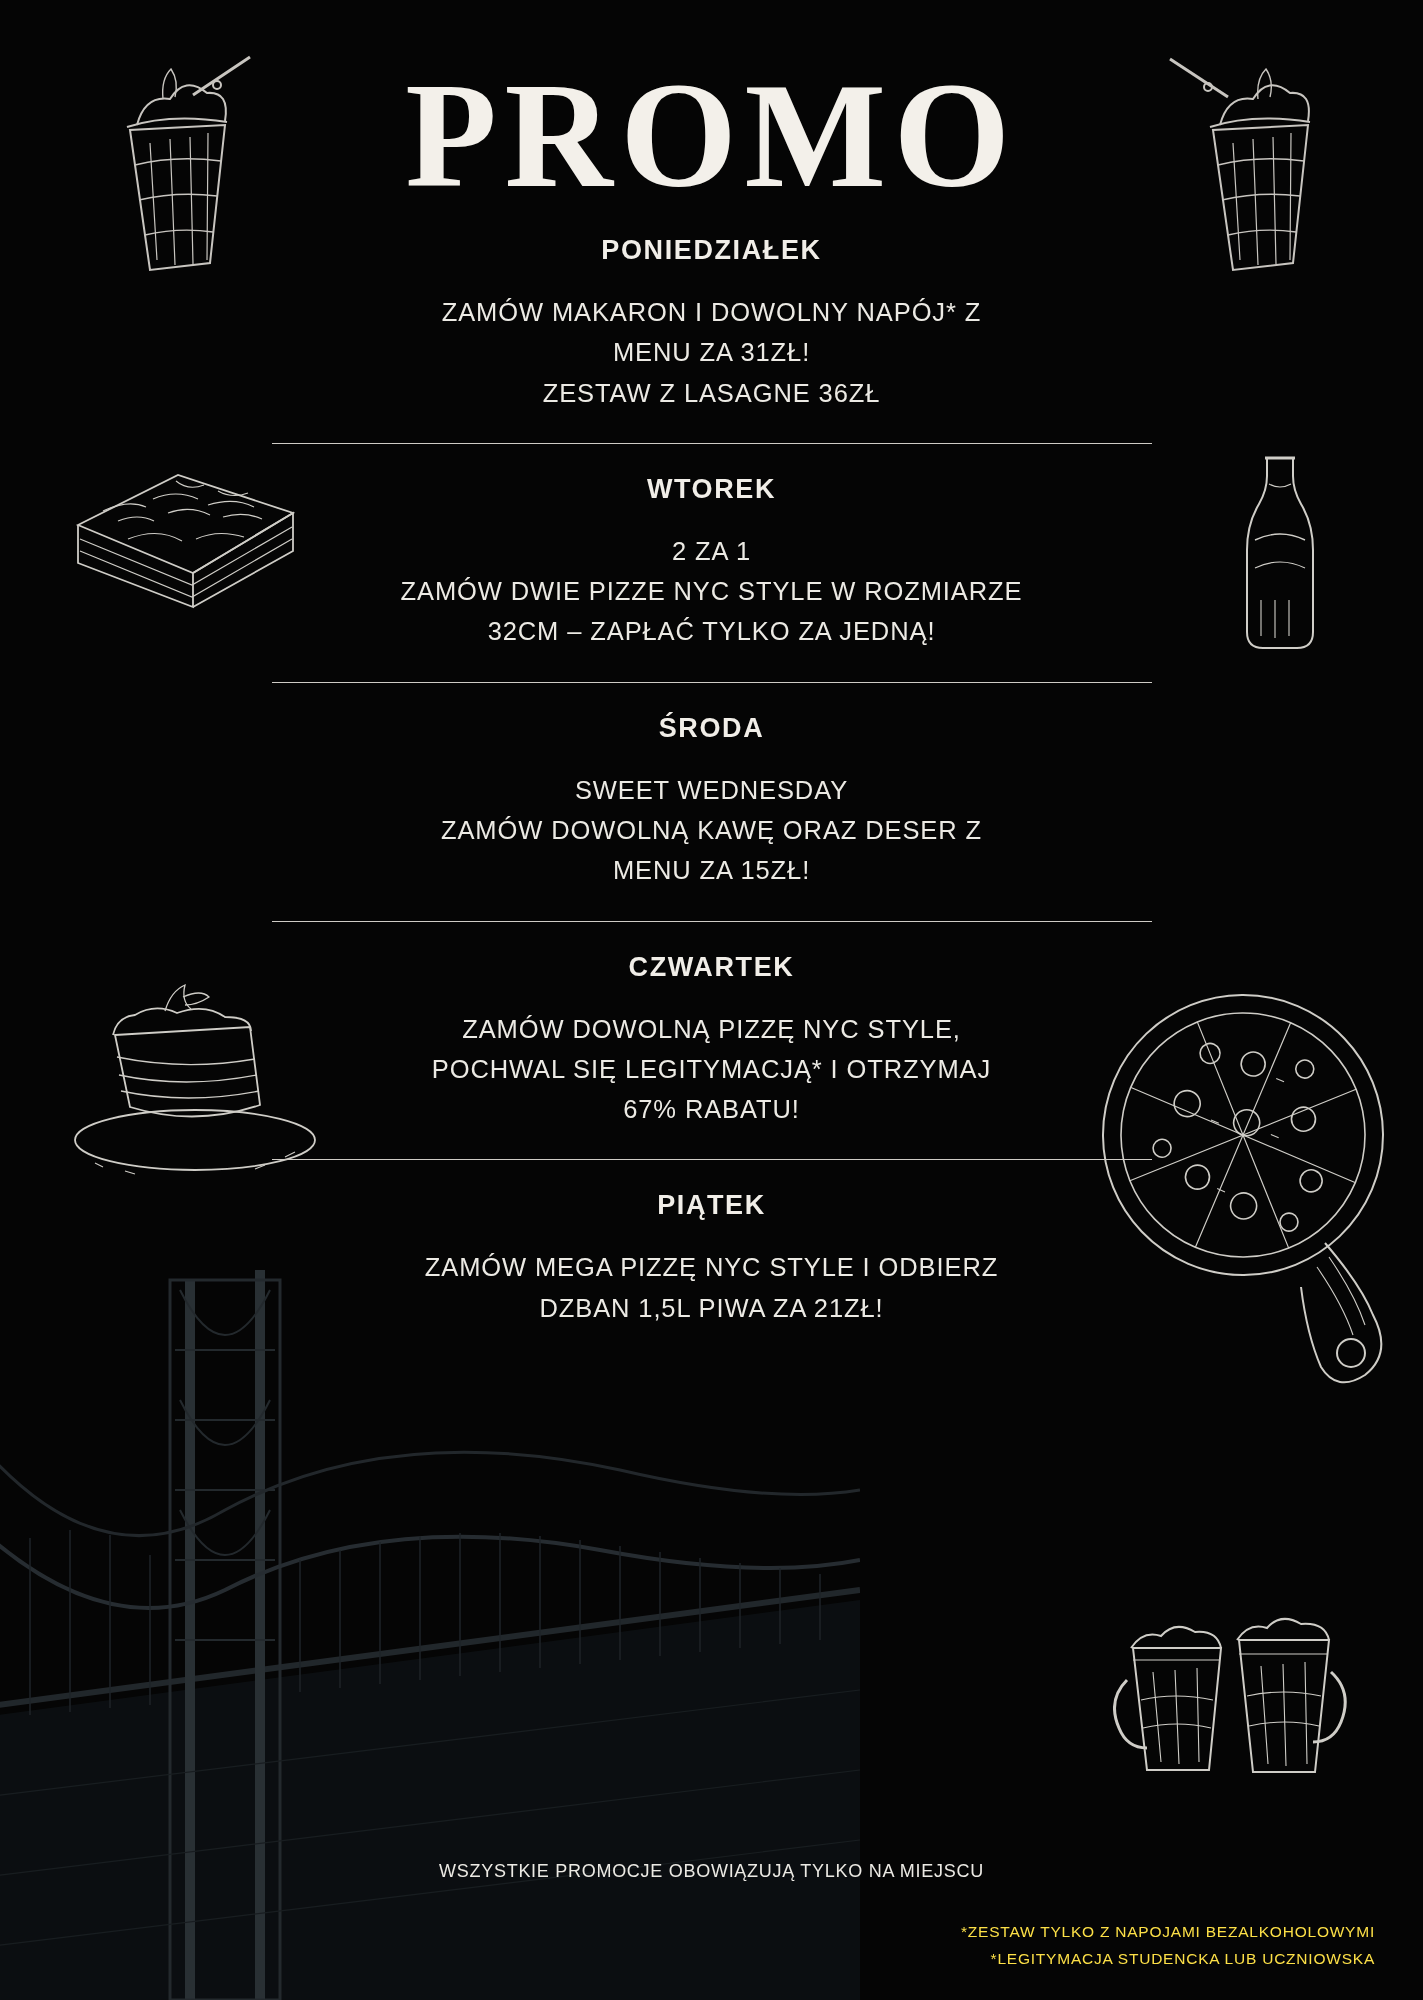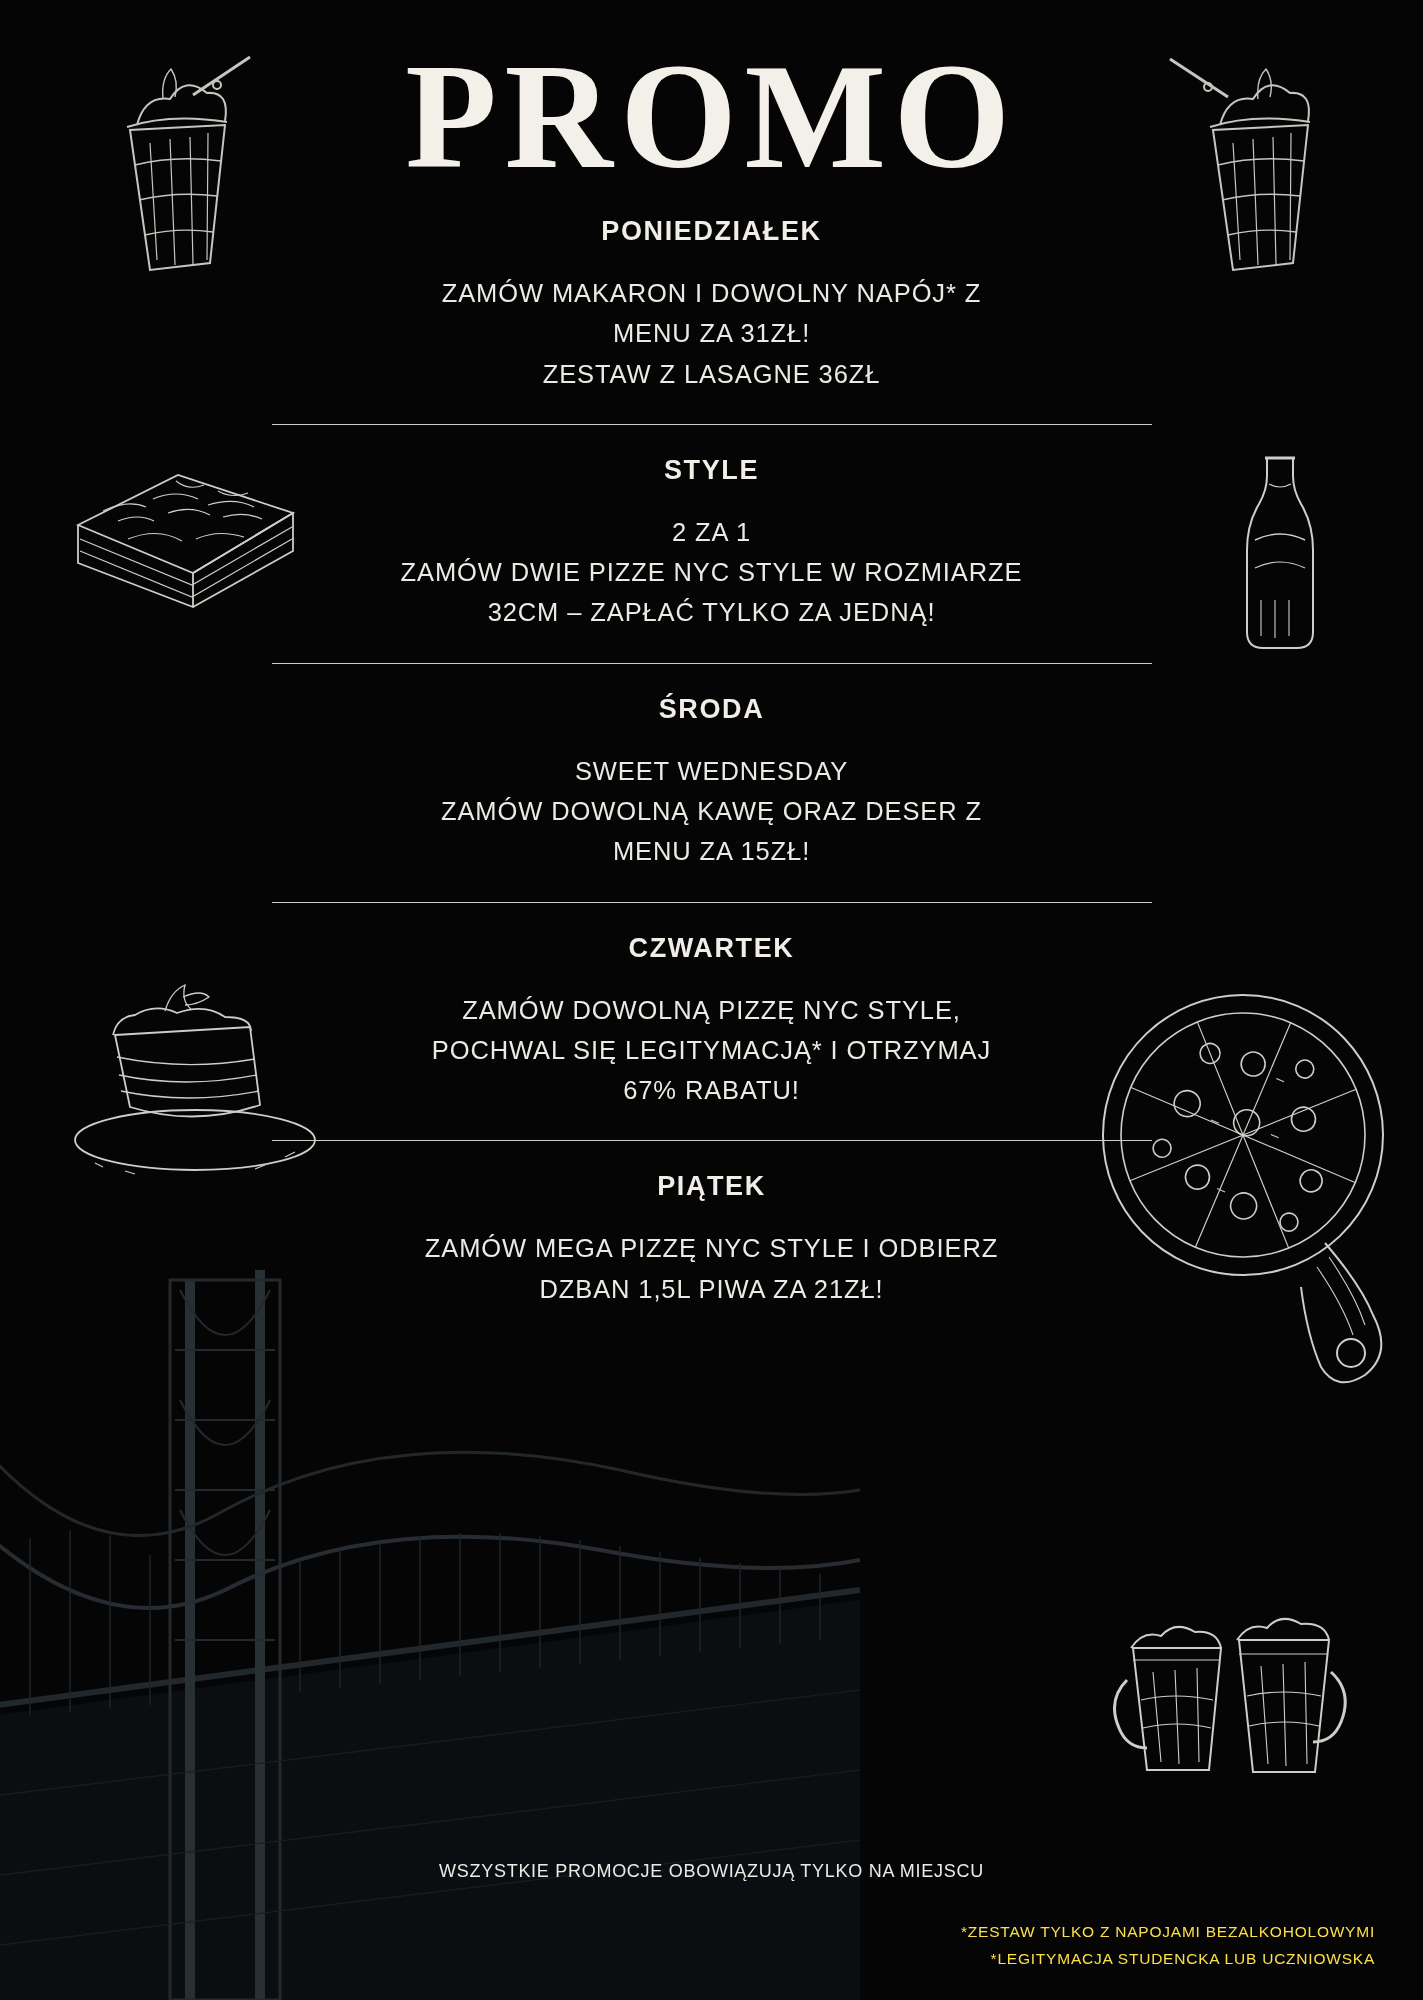--- a/index.html
+++ b/index.html
@@ -30,21 +30,21 @@
     bottom: 0;
     width: 900px;
     height: 1050px;
     opacity: 0.55;
     pointer-events: none;
   }
 
   
   .header {
     position: relative;
-    padding-top: 44px;
+    padding-top: 63px;
     text-align: center;
     z-index: 5;
   }
   .title-line {
     font-family: "Liberation Serif", serif;
     color: #f3f0ea;
     line-height: 0.96;
     letter-spacing: 0.02em;
     margin: 0;
   }
@@ -317,21 +317,21 @@
 
     <section class="day d-mon">
       <h2 class="day-name">PONIEDZIAŁEK</h2>
       <p class="day-desc">ZAMÓW MAKARON I DOWOLNY NAPÓJ* Z
 MENU ZA 31ZŁ!
 ZESTAW Z LASAGNE 36ZŁ</p>
     </section>
     <div class="divider"></div>
 
     <section class="day d-tue">
-      <h2 class="day-name">STYLE</h2>
+      <h2 class="day-name">WTOREK</h2>
       <p class="day-desc">2 ZA 1
 ZAMÓW DWIE PIZZE NYC STYLE W ROZMIARZE
 32CM – ZAPŁAĆ TYLKO ZA JEDNĄ!</p>
     </section>
     <div class="divider"></div>
 
     <section class="day d-wed">
       <h2 class="day-name">ŚRODA</h2>
       <p class="day-desc">SWEET WEDNESDAY
 ZAMÓW DOWOLNĄ KAWĘ ORAZ DESER Z

